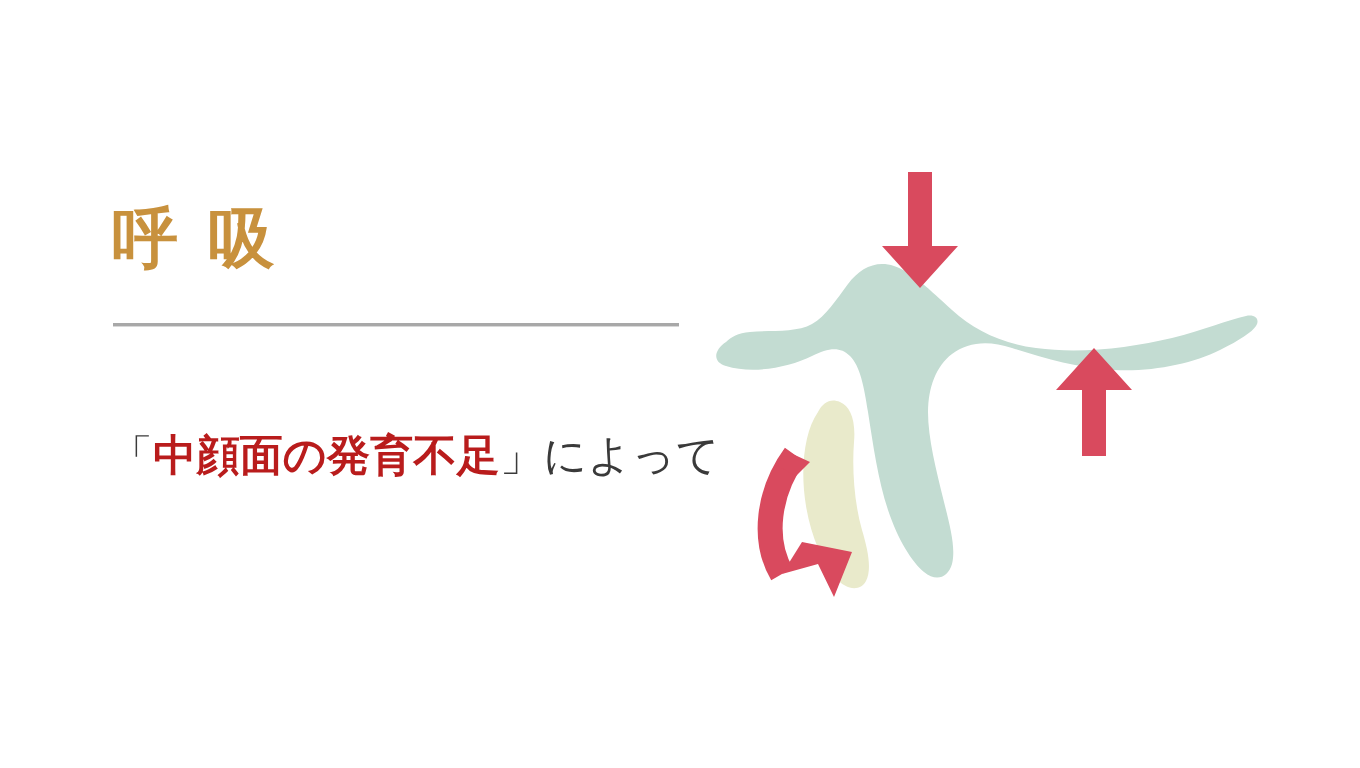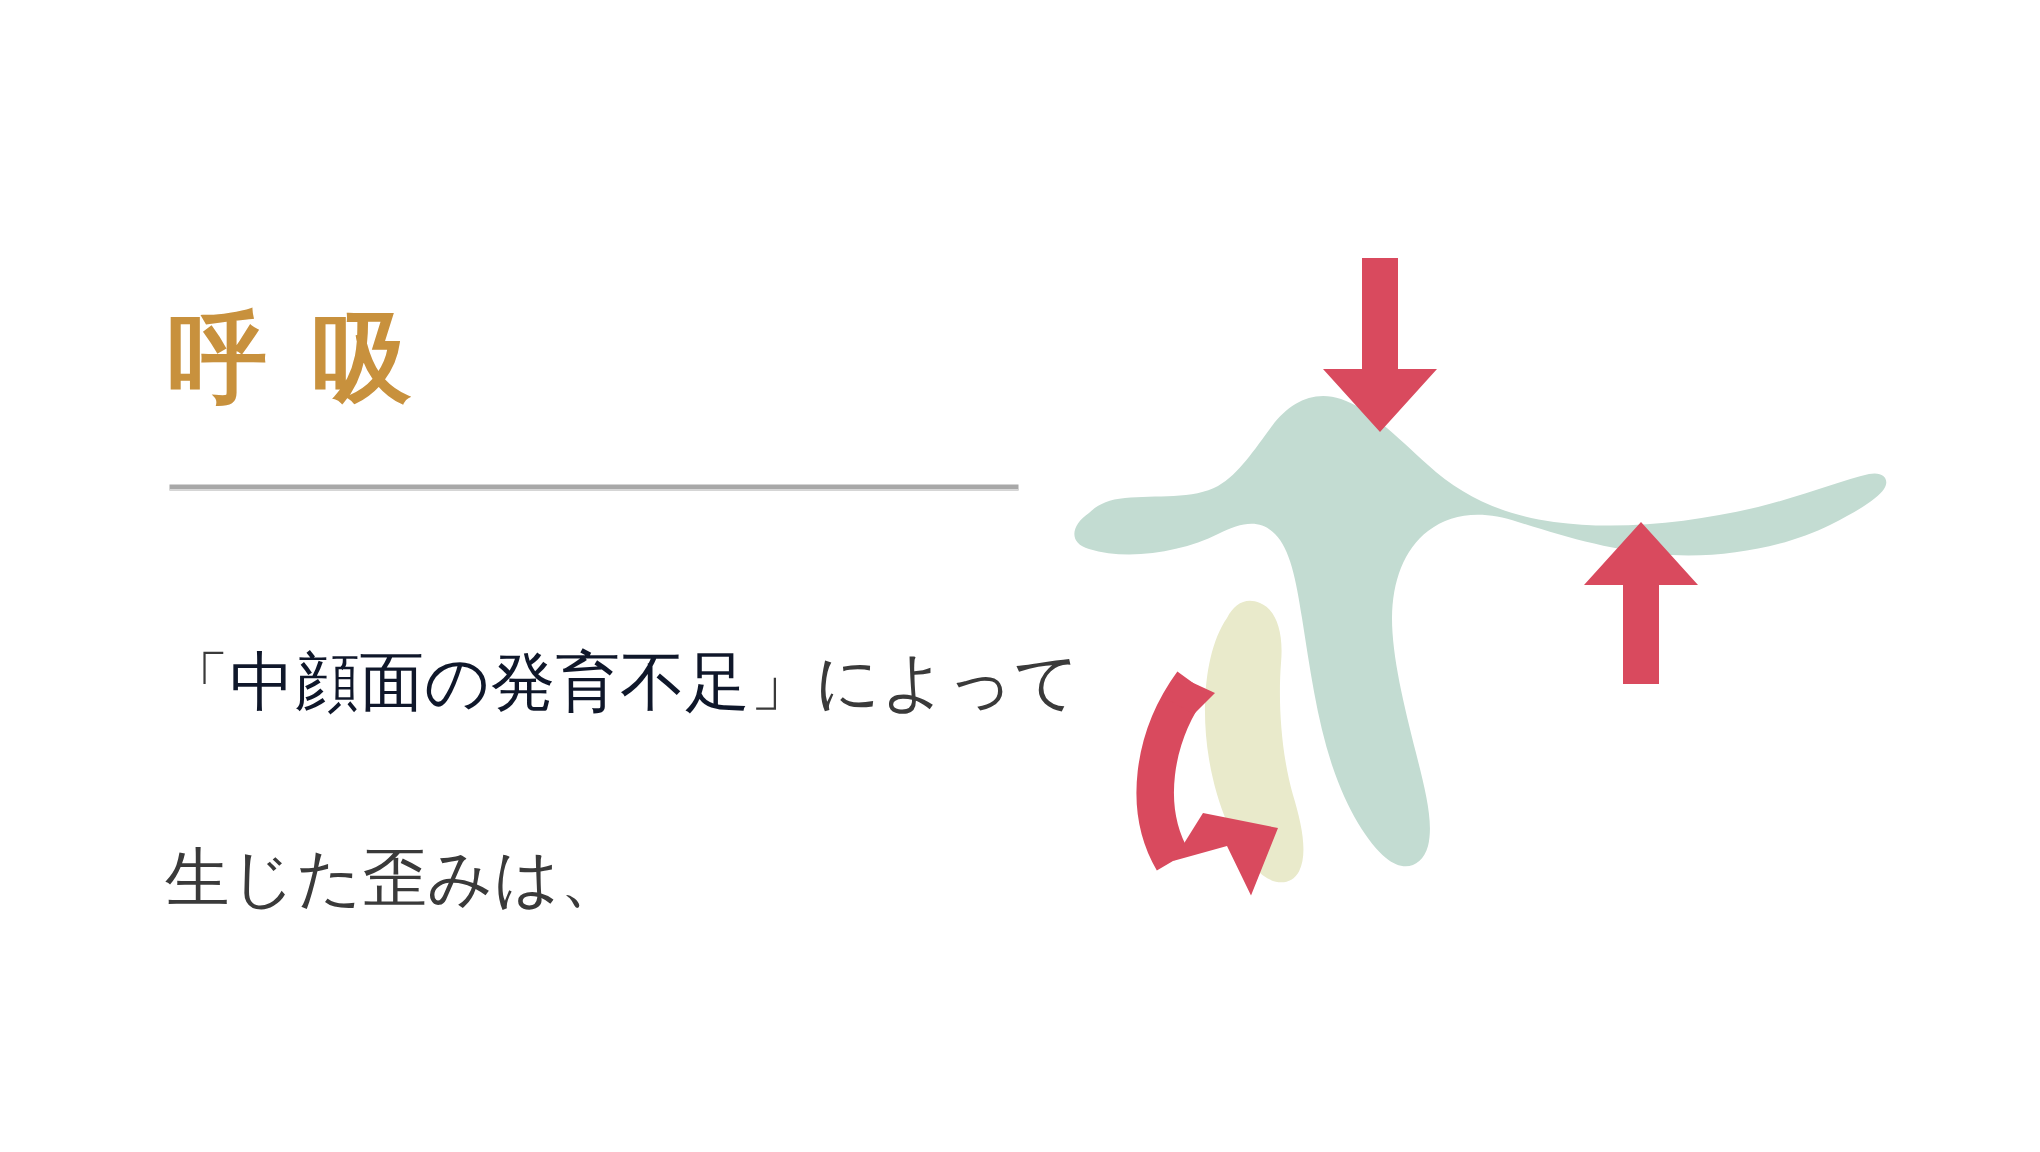--- a/index.html
+++ b/index.html
@@ -55,21 +55,21 @@
     left: 110px;
     top: 358px;
     width: 700px;
     font-size: 43px;
     line-height: 1.52;
     color: #3a3a3a;
     letter-spacing: 0.005em;
     white-space: pre-line;
   }
   #body-copy .line { display: block; white-space: nowrap; }
-  .hl { color: #0f172a; font-weight: normal; }
+  .hl { color: #b91c1c; font-weight: bold; }
 
   
   #illustration {
     position: absolute;
     left: 700px;
     top: 150px;
     width: 560px;
     height: 450px;
   }
   #illustration svg { display: block; }
@@ -80,21 +80,20 @@
 <div id="slide">
 
   <div id="text-column">
     <h1 id="page-title">呼 吸</h1>
   </div>
 
   <div id="title-divider"></div>
 
   <div id="body-copy">
     <span class="line"><span>「</span><span class="hl">中顔面の発育不足</span><span>」</span><span>によって</span></span>
-    <span class="line">生じた歪みは、</span>
   </div>
 
   <div id="illustration">
     <svg width="560" height="450" viewBox="0 0 560 450" xmlns="http://www.w3.org/2000/svg">
 
       <path fill="#e9eacb" d="M118,262
                C104,282 100,320 106,356
                C111,386 122,412 136,428
                C146,440 160,442 166,431
                C172,419 168,400 162,380

